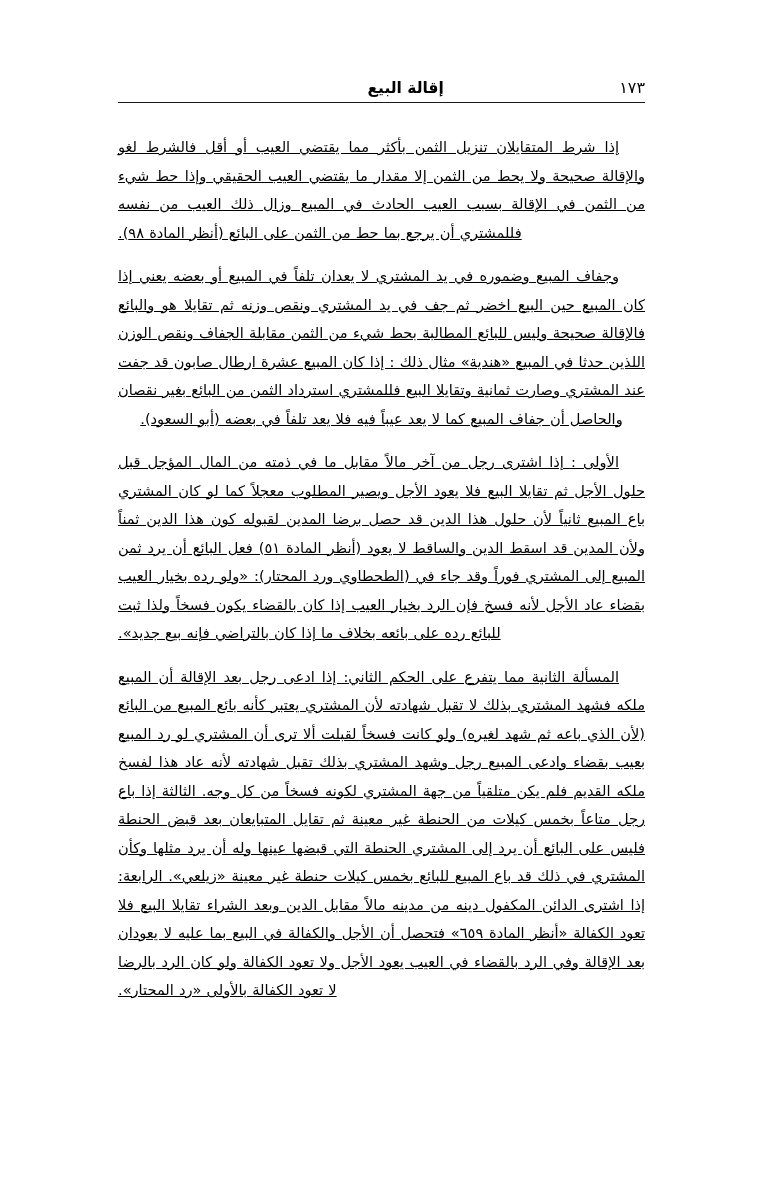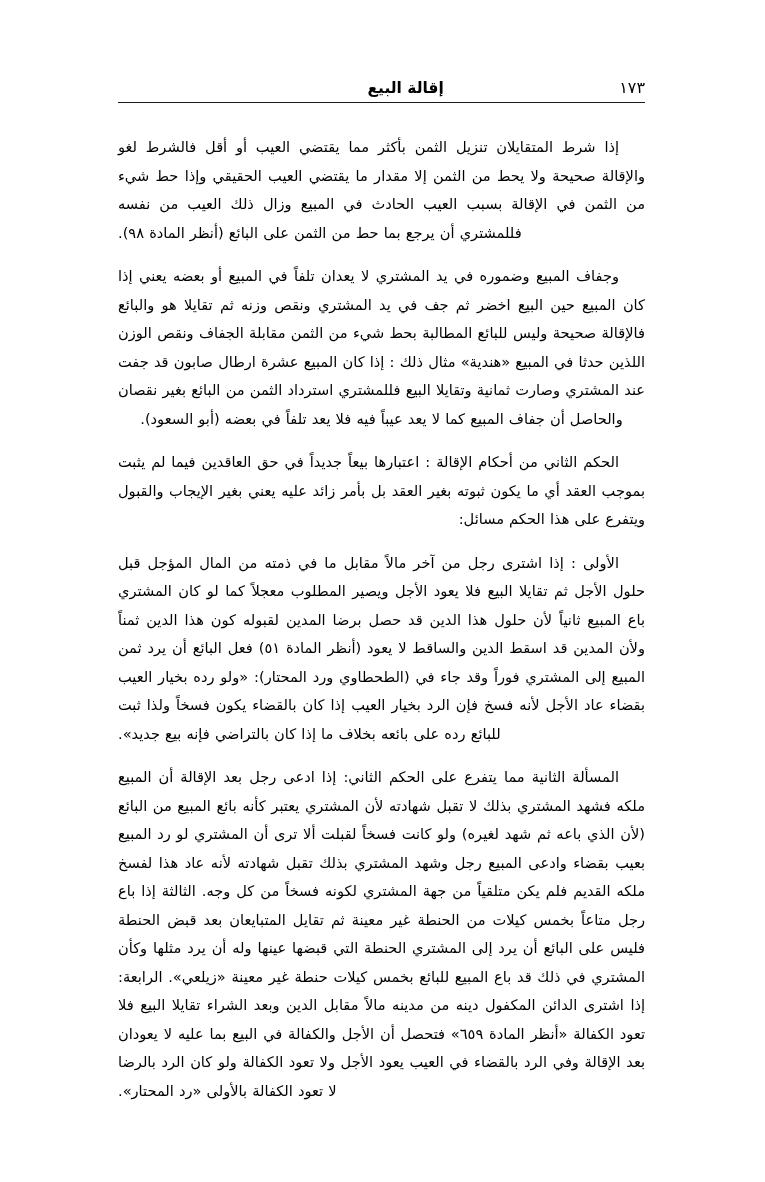--- a/index.html
+++ b/index.html
@@ -52,20 +52,21 @@
     direction: rtl;
     text-align: justify;
     text-align-last: right;
     font-size: 14.6px;
     line-height: 28.5px;
     word-spacing: 0.5px;
   }
   .para {
     margin: 0 0 15px 0;
     text-indent: 26px;
+    text-decoration: underline;
   }
   .para:last-child {
     margin-bottom: 12px;
   }
   .para.end-left {
     text-align-last: left;
   }
   .para.end-center {
     text-align-last: center;
   }
@@ -77,18 +78,17 @@
 
   <div class="header">
     <span class="header-page-number">١٧٣</span>
     <span class="header-title">إقالة البيع</span>
     <span class="header-spacer"></span>
   </div>
 
   <div class="body-text">
     <p class="para end-left">إذا شرط المتقايلان تنزيل الثمن بأكثر مما يقتضي العيب أو أقل فالشرط لغو والإقالة صحيحة ولا يحط من الثمن إلا مقدار ما يقتضي العيب الحقيقي وإذا حط شيء من الثمن في الإقالة بسبب العيب الحادث في المبيع وزال ذلك العيب من نفسه فللمشتري أن يرجع بما حط من الثمن على البائع (أنظر المادة ٩٨).</p>
     <p class="para end-center">وجفاف المبيع وضموره في يد المشتري لا يعدان تلفاً في المبيع أو بعضه يعني إذا كان المبيع حين البيع اخضر ثم جف في يد المشتري ونقص وزنه ثم تقايلا هو والبائع فالإقالة صحيحة وليس للبائع المطالبة بحط شيء من الثمن مقابلة الجفاف ونقص الوزن اللذين حدثا في المبيع «هندية» مثال ذلك : إذا كان المبيع عشرة ارطال صابون قد جفت عند المشتري وصارت ثمانية وتقايلا البيع فللمشتري استرداد الثمن من البائع بغير نقصان والحاصل أن جفاف المبيع كما لا يعد عيباً فيه فلا يعد تلفاً في بعضه (أبو السعود).</p>
-    <p class="para">الحكم الثاني من أحكام الإقالة : اعتبارها بيعاً جديداً في حق العاقدين فيما لم يثبت بموجب العقد أي ما يكون ثبوته بغير العقد بل بأمر زائد عليه يعني بغير الإيجاب والقبول ويتفرع على هذا الحكم مسائل:</p>
     <p class="para end-left">الأولى : إذا اشترى رجل من آخر مالاً مقابل ما في ذمته من المال المؤجل قبل حلول الأجل ثم تقايلا البيع فلا يعود الأجل ويصير المطلوب معجلاً كما لو كان المشتري باع المبيع ثانياً لأن حلول هذا الدين قد حصل برضا المدين لقبوله كون هذا الدين ثمناً ولأن المدين قد اسقط الدين والساقط لا يعود (أنظر المادة ٥١) فعل البائع أن يرد ثمن المبيع إلى المشتري فوراً وقد جاء في (الطحطاوي ورد المحتار): «ولو رده بخيار العيب بقضاء عاد الأجل لأنه فسخ فإن الرد بخيار العيب إذا كان بالقضاء يكون فسخاً ولذا ثبت للبائع رده على بائعه بخلاف ما إذا كان بالتراضي فإنه بيع جديد».</p>
     <p class="para end-left">المسألة الثانية مما يتفرع على الحكم الثاني: إذا ادعى رجل بعد الإقالة أن المبيع ملكه فشهد المشتري بذلك لا تقبل شهادته لأن المشتري يعتبر كأنه بائع المبيع من البائع (لأن الذي باعه ثم شهد لغيره) ولو كانت فسخاً لقبلت ألا ترى أن المشتري لو رد المبيع بعيب بقضاء وادعى المبيع رجل وشهد المشتري بذلك تقبل شهادته لأنه عاد هذا لفسخ ملكه القديم فلم يكن متلقياً من جهة المشتري لكونه فسخاً من كل وجه. الثالثة إذا باع رجل متاعاً بخمس كيلات من الحنطة غير معينة ثم تقايل المتبايعان بعد قبض الحنطة فليس على البائع أن يرد إلى المشتري الحنطة التي قبضها عينها وله أن يرد مثلها وكأن المشتري في ذلك قد باع المبيع للبائع بخمس كيلات حنطة غير معينة «زيلعي». الرابعة: إذا اشترى الدائن المكفول دينه من مدينه مالاً مقابل الدين وبعد الشراء تقايلا البيع فلا تعود الكفالة «أنظر المادة ٦٥٩» فتحصل أن الأجل والكفالة في البيع بما عليه لا يعودان بعد الإقالة وفي الرد بالقضاء في العيب يعود الأجل ولا تعود الكفالة ولو كان الرد بالرضا لا تعود الكفالة بالأولى «رد المحتار».</p>
   </div>
 
 </div>
 
 </body></html>

